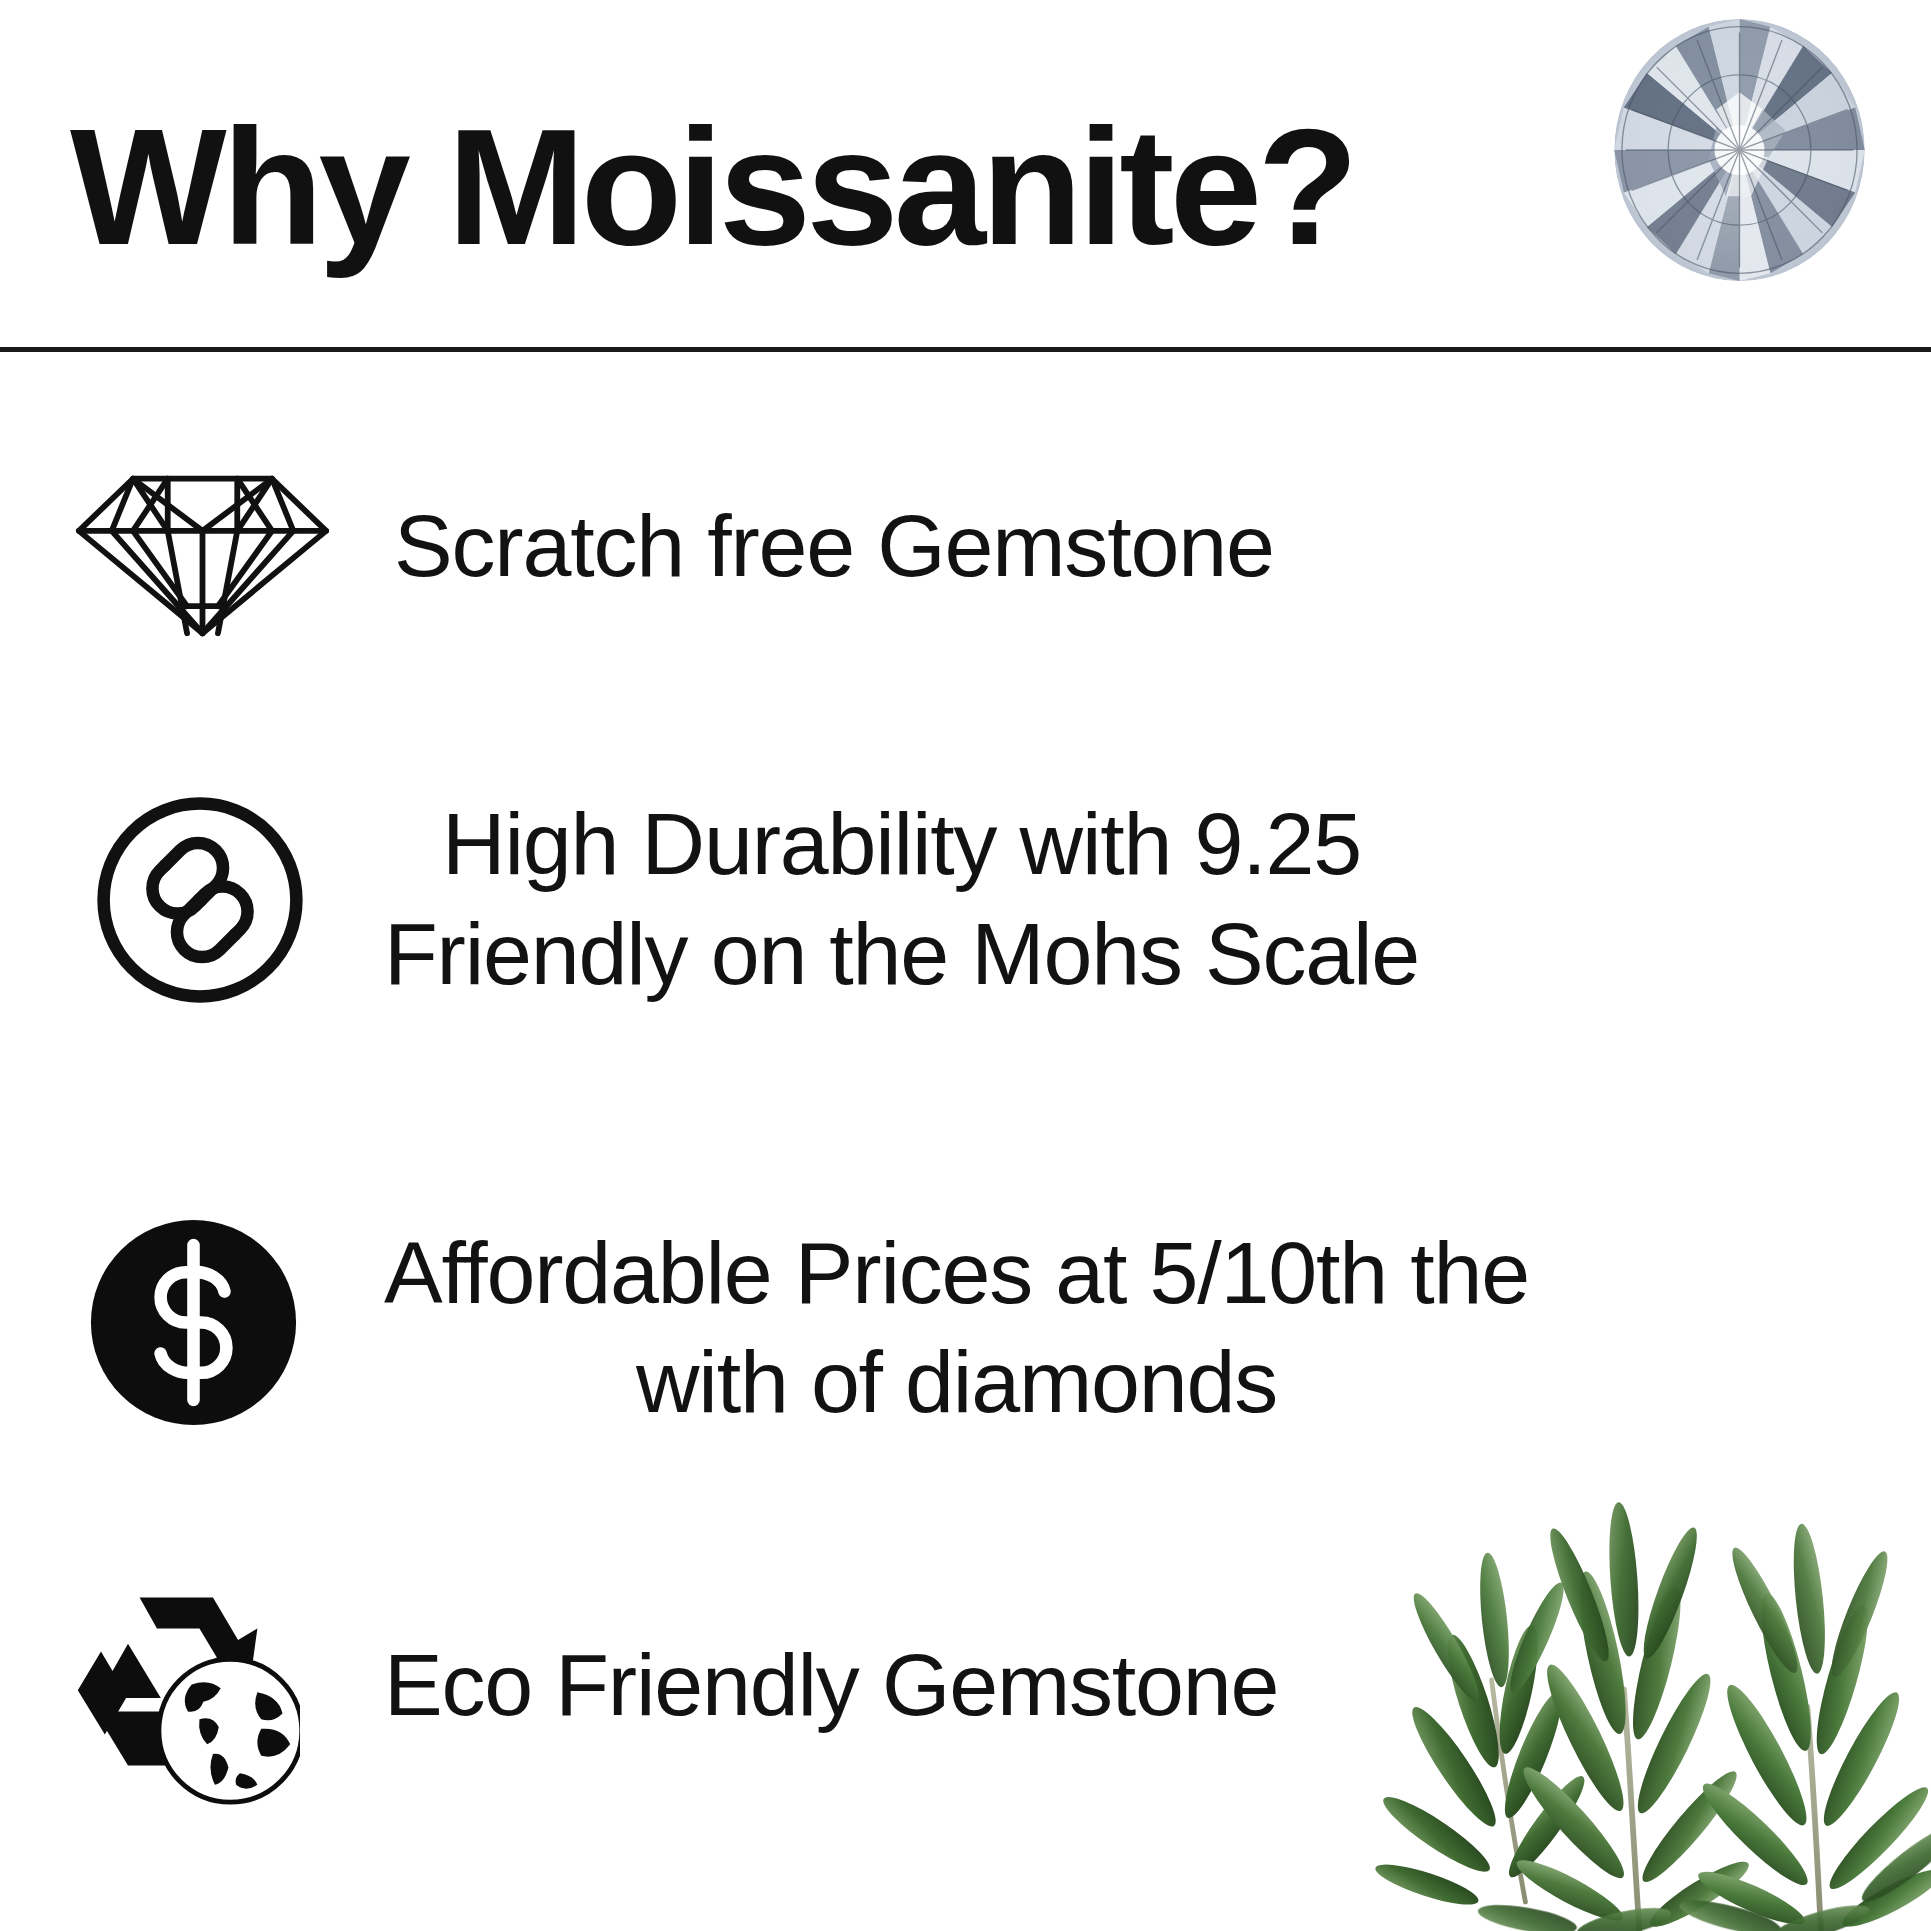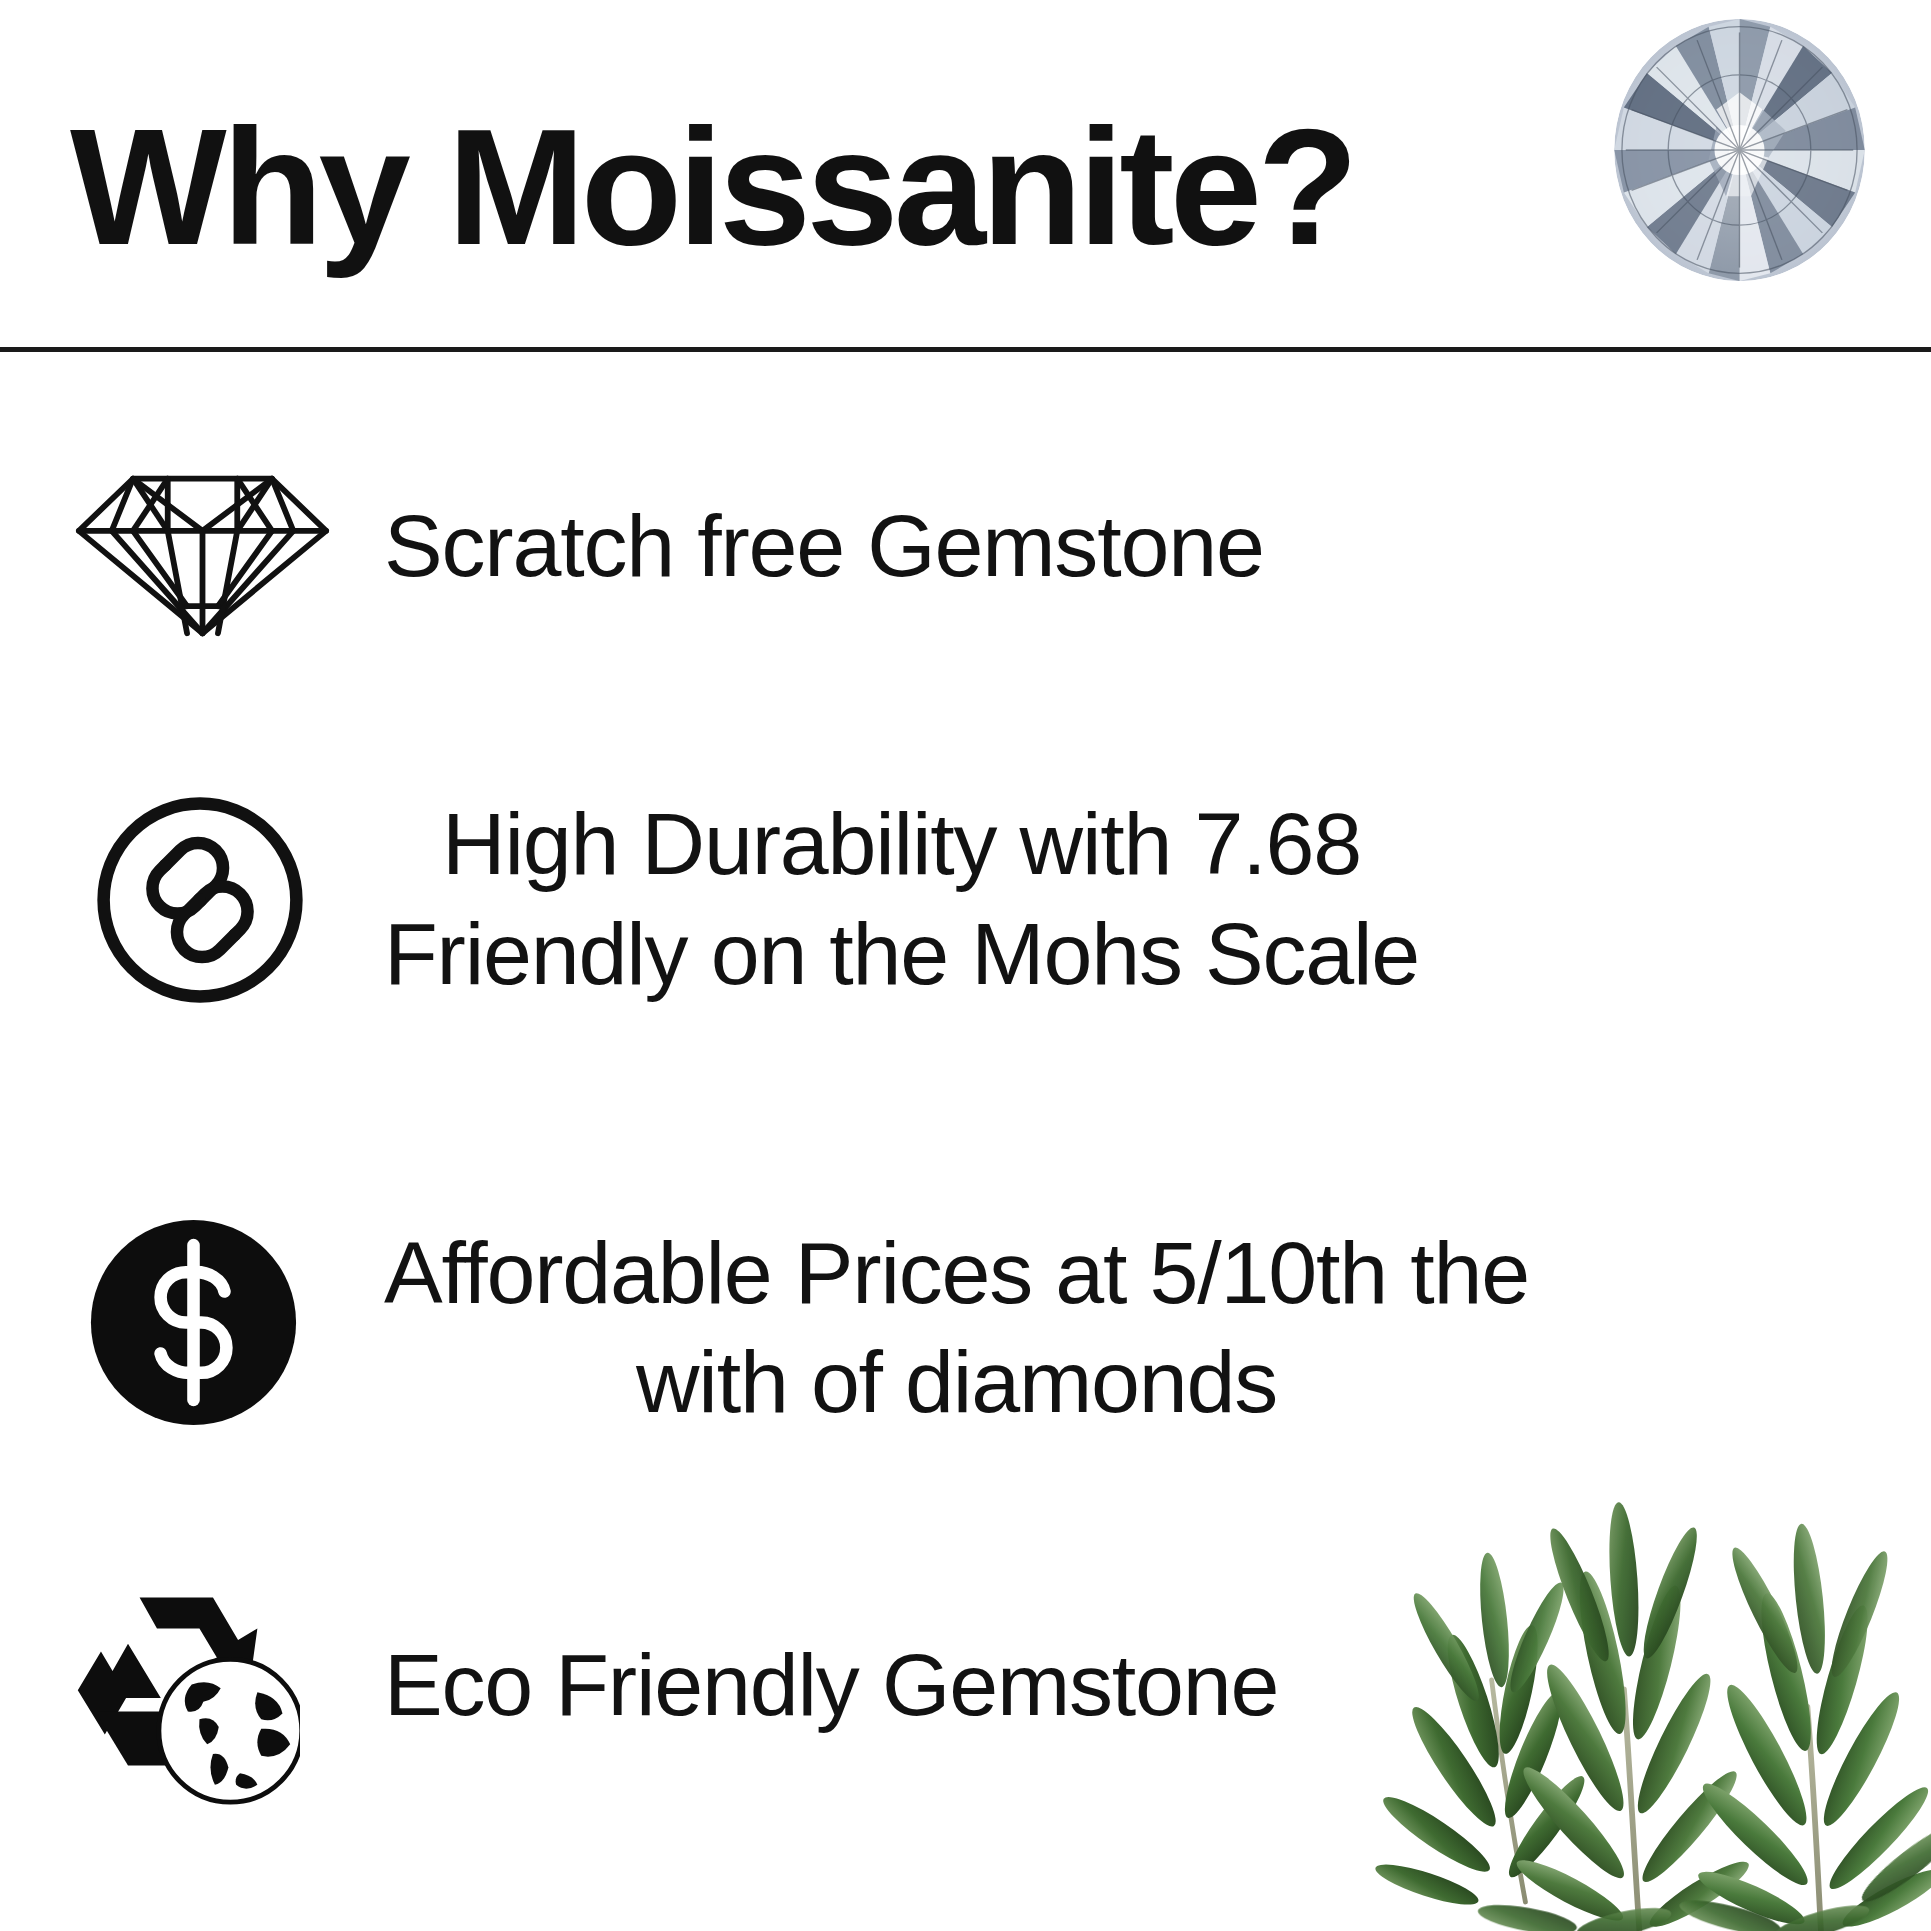--- a/index.html
+++ b/index.html
@@ -81,21 +81,21 @@
   #row-scratch   { top: 454px;  height: 203px; }
   #row-durability{ top: 772px;  height: 280px; }
   #row-price     { top: 1197px; height: 280px; }
   #row-eco       { top: 1574px; height: 251px; }
 
   #icon-diamond   { left: 73px;  top: 17.4px;  width: 259px; height: 169px; }
   #icon-link      { left: 93px;  top: 21px;  width: 214px; height: 214px; }
   #icon-dollar    { left: 89px;  top: 21px;  width: 209px; height: 209px; }
   #icon-recycle   { left: 68px;  top: 9.7px;  width: 232px; height: 224px; }
 
-  #text-scratch    { top: 37px; }
+  #text-scratch    { top: 37px; margin-left: 10px; }
   #text-durability { top: 17.4px; }
   #text-price      { top: 21px; }
   #text-eco        { top: 56px; }
 
   
   .leaves {
     position: absolute;
     left: 1284px;
     top: 1448px;
     width: 647px;
@@ -224,21 +224,21 @@
 
           <path d="M111 60 h22 a26 26 0 0 1 0 52 h-22"></path>
           <path d="M111 60 h-8 a26 26 0 0 0 0 52 h8"></path>
 
           <path d="M111 110 h8 a26 26 0 0 1 0 52 h-8"></path>
           <path d="M111 110 h-22 a26 26 0 0 0 0 52 h22"></path>
         </g>
       </svg>
     </div>
     <div class="feature-text" id="text-durability">
-      <span class="line">High Durability with 7.68</span>
+      <span class="line">High Durability with 9.25</span>
       <span class="line">Friendly on the Mohs Scale</span>
     </div>
   </div>
 
   <div class="feature-row" id="row-price">
     <div class="feature-icon" id="icon-dollar">
       <svg viewBox="0 0 216 216" width="209" height="209" aria-hidden="true">
         <circle cx="108" cy="108" r="106" fill="#0d0d0d"></circle>
         <g fill="none" stroke="#ffffff" stroke-width="13" stroke-linecap="round" stroke-linejoin="round">
           <line x1="108" y1="28" x2="108" y2="188"></line>

